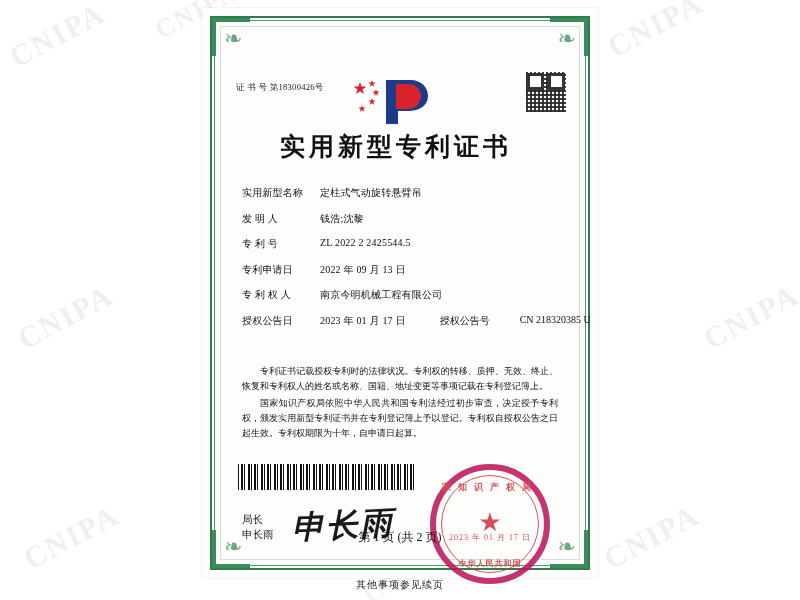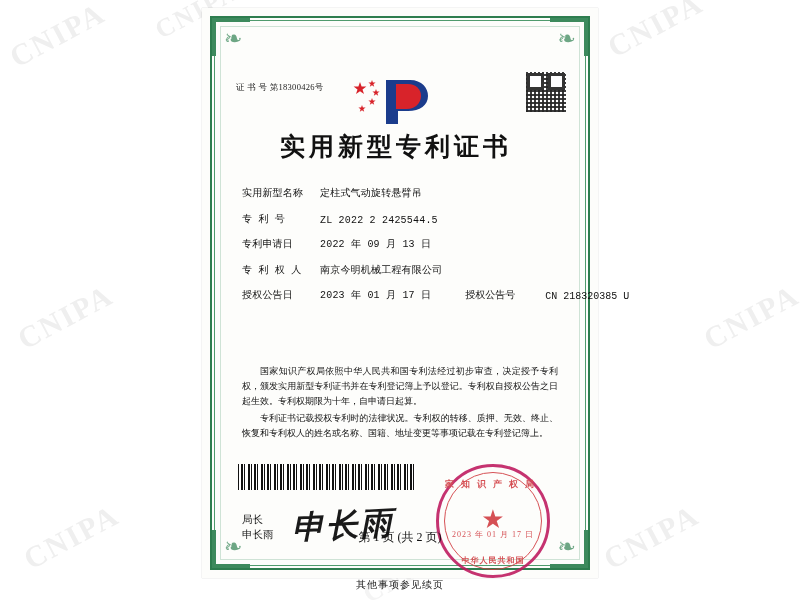--- a/index.html
+++ b/index.html
@@ -147,24 +147,23 @@
   
   .fields {
     position: absolute;
     left: 14px; right: 14px; top: 152px;
     font-family: "Liberation Serif", serif;
     font-size: 10px;
     color: #111;
   }
   .field {
     display: flex;
-    align-items: flex-end;
+    align-items: flex-start;
     margin-bottom: 11.5px;
     white-space: nowrap;
-    font-family: Liberation Mono, monospace;
   }
   .field .lbl {
     width: 78px;
     flex: 0 0 78px;
     letter-spacing: .2px;
   }
   .field .lbl.spread {
     display: inline-flex;
     justify-content: space-between;
   }
@@ -218,21 +217,21 @@
     letter-spacing: 2px;
     transform: rotate(-3deg);
   }
 
   
   .seal {
     position: absolute;
     right: 22px; top: 430px;
     width: 108px; height: 108px;
     border-radius: 50%;
-    border: 3px solid #be185d;
+    border: 6px solid #be185d;
     color: #d0393e;
     opacity: .88;
   }
   .seal .ring {
     position: absolute;
     left: 5px; top: 5px; right: 5px; bottom: 5px;
     border: 1px solid #d0393e;
     border-radius: 50%;
   }
   .seal .star {
@@ -340,42 +339,46 @@
       </div>
 
       <div class="title">实用新型专利证书</div>
 
       <div class="fields">
         <div class="field">
           <span class="lbl">实用新型名称</span>
           <span class="val">定柱式气动旋转悬臂吊</span>
         </div>
         <div class="field">
+          <span class="lbl spread">发 明 人</span>
+          <span class="val">钱浩;沈黎</span>
+        </div>
+        <div class="field">
           <span class="lbl spread">专 利 号</span>
           <span class="val">ZL 2022 2 2425544.5</span>
         </div>
         <div class="field">
           <span class="lbl">专利申请日</span>
           <span class="val">2022 年 09 月 13 日</span>
         </div>
         <div class="field">
           <span class="lbl spread">专 利 权 人</span>
           <span class="val">南京今明机械工程有限公司</span>
         </div>
         <div class="field two">
           <span class="lbl">授权公告日</span>
           <span class="val">2023 年 01 月 17 日</span>
           <span class="lbl2">授权公告号</span>
           <span class="val2">CN 218320385 U</span>
         </div>
       </div>
 
       <div class="paras">
+        <p>专利证书记载授权专利时的法律状况。专利权的转移、质押、无效、终止、恢复和专利权人的姓名或名称、国籍、地址变更等事项记载在专利登记簿上。</p>
         <p>国家知识产权局依照中华人民共和国专利法经过初步审查，决定授予专利权，颁发实用新型专利证书并在专利登记簿上予以登记。专利权自授权公告之日起生效。专利权期限为十年，自申请日起算。</p>
-        <p>专利证书记载授权专利时的法律状况。专利权的转移、质押、无效、终止、恢复和专利权人的姓名或名称、国籍、地址变更等事项记载在专利登记簿上。</p>
       </div>
 
       <div class="barcode"></div>
 
       <div class="sig-label">
         <div>局长</div>
         <div>申长雨</div>
       </div>
       <div class="sig-script">申长雨</div>
 

